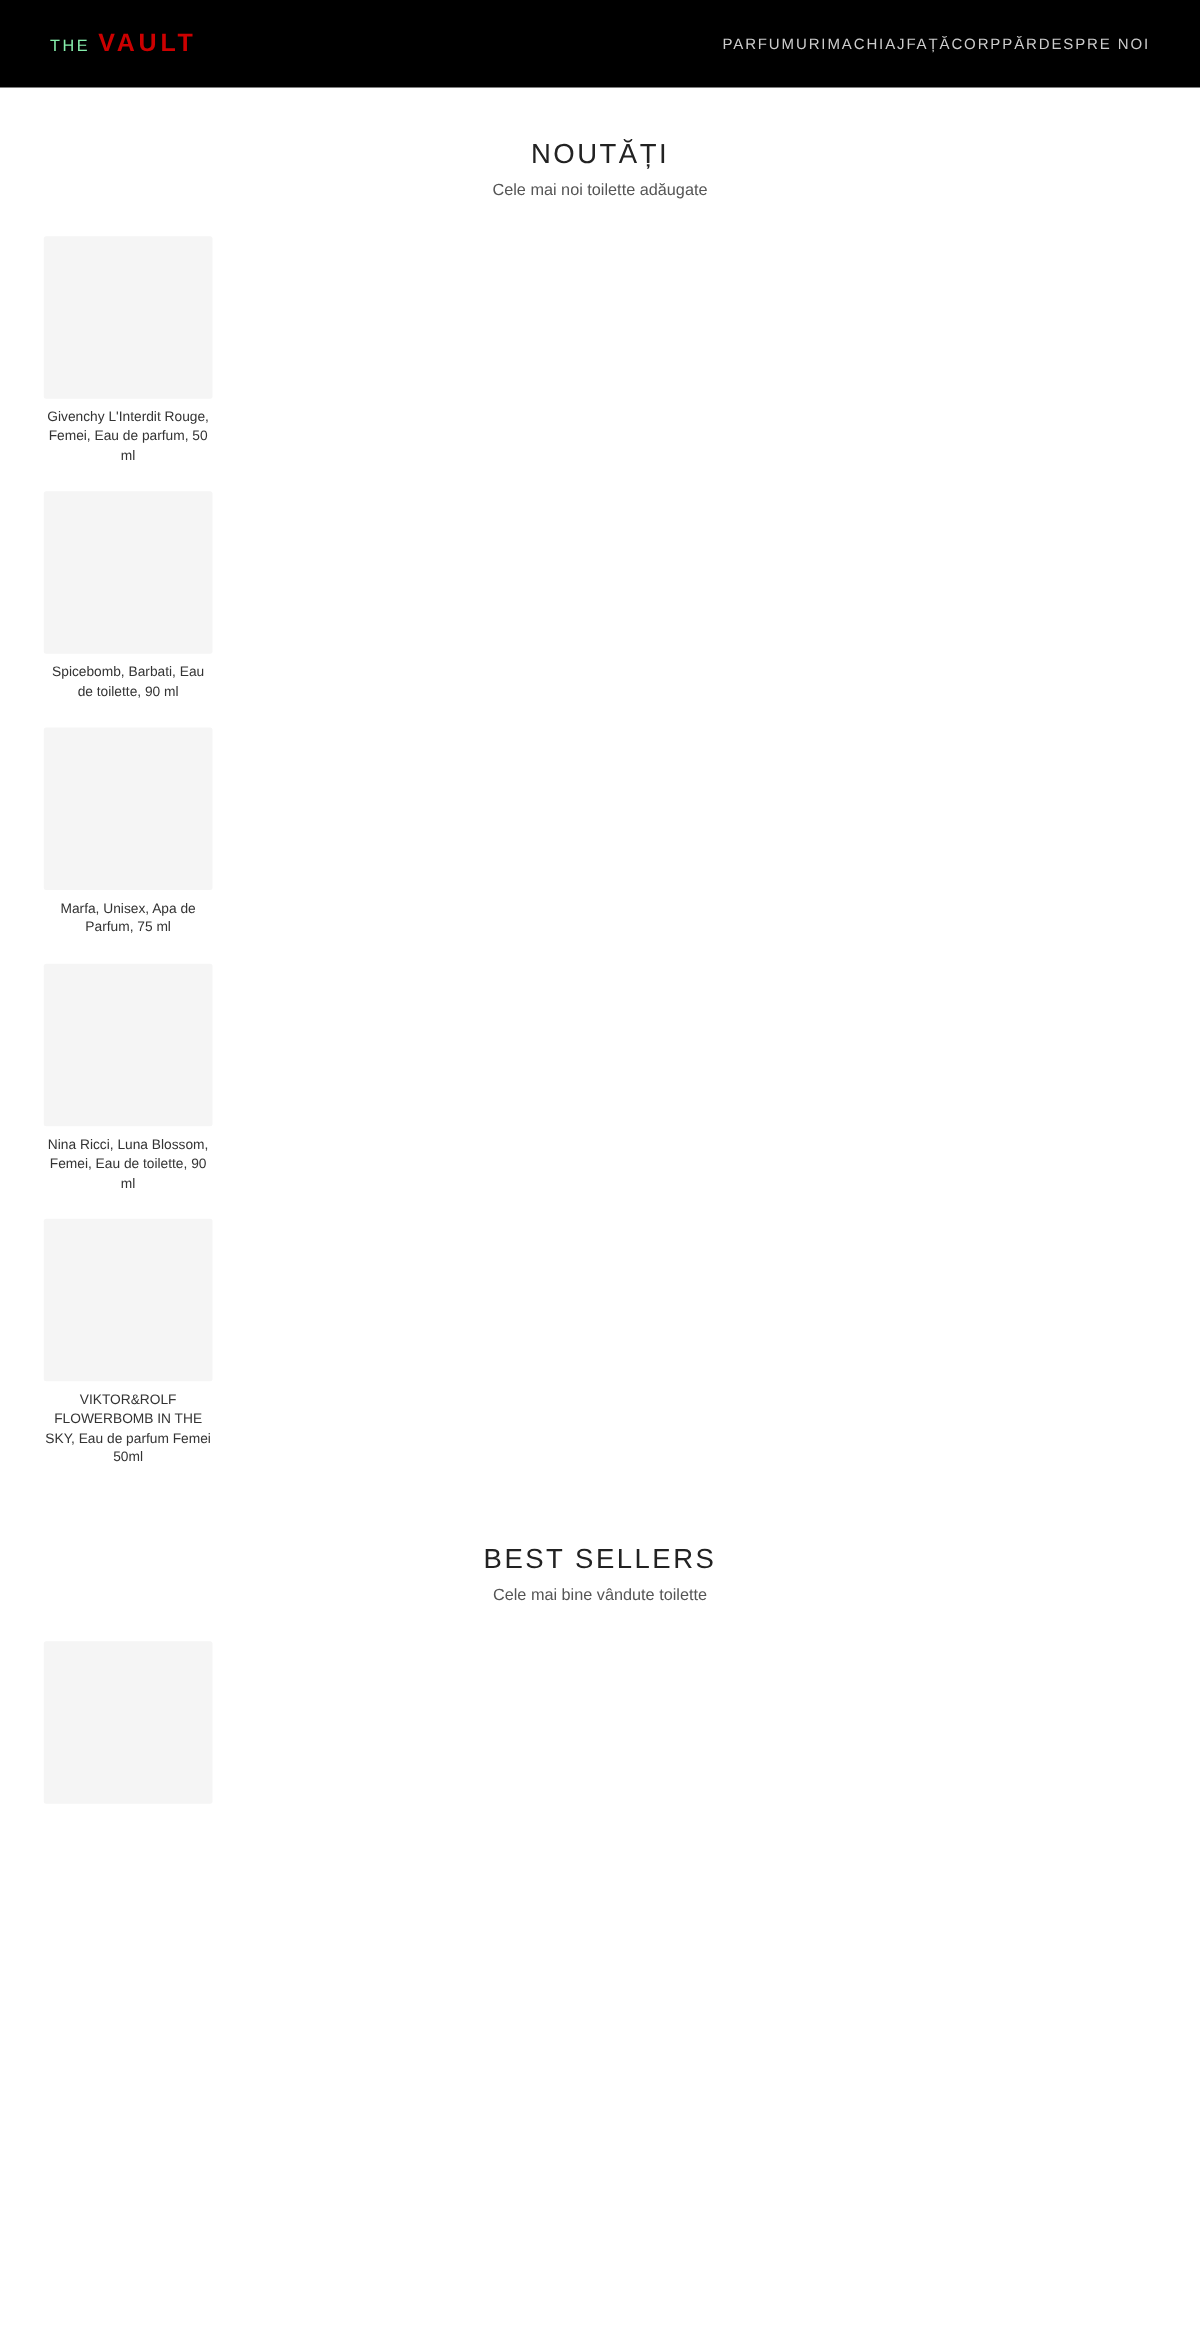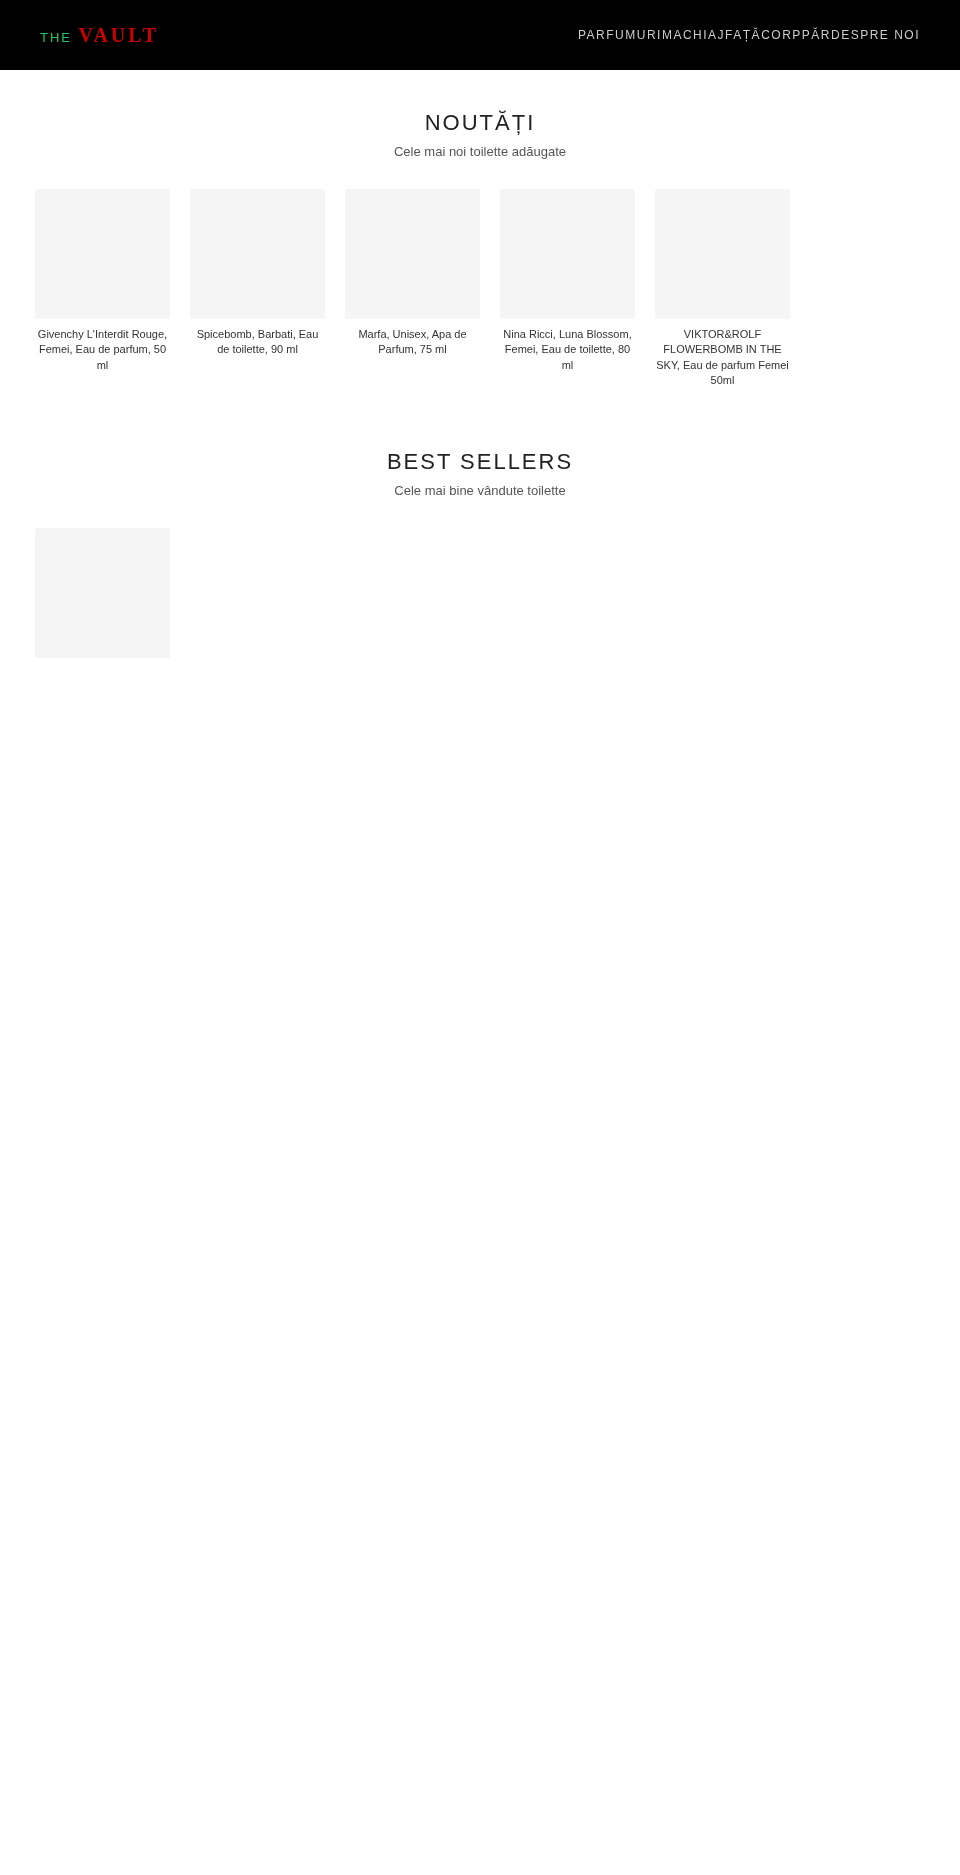--- a/index.html
+++ b/index.html
@@ -25,32 +25,31 @@
       justify-content: space-between;
     }
 
     .logo {
       font-size: 20px;
       font-weight: bold;
       letter-spacing: 1px;
     }
 
     .logo span:first-child {
-      color: #22c55e;
+      color: #86efac;
       font-size: 13px;
       font-weight: normal;
       letter-spacing: 2px;
     }
 
     .logo span:last-child {
       color: #cc0000;
       font-size: 20px;
       font-weight: bold;
       letter-spacing: 3px;
-      font-family: Liberation Serif, serif;
     }
 
     nav {
       display: flex;
       align-items: center;
     }
 
     nav a {
       color: #ccc;
       text-decoration: none;
@@ -79,21 +78,21 @@
     }
 
     .section-heading p {
       font-size: 13px;
       color: #555;
     }
 
     
     .product-grid {
       display: flex;
-      flex-direction: row;
+      flex-direction: column;
       gap: 20px;
       align-items: flex-start;
       padding-left: 5px;
     }
 
     .product-card {
       width: 135px;
       text-align: center;
     }
 
@@ -164,21 +163,21 @@
         <div class="product-name">Spicebomb, Barbati, Eau de toilette, 90 ml</div>
       </div>
 
       <div class="product-card">
         <div class="product-image"></div>
         <div class="product-name">Marfa, Unisex, Apa de Parfum, 75 ml</div>
       </div>
 
       <div class="product-card">
         <div class="product-image"></div>
-        <div class="product-name">Nina Ricci, Luna Blossom, Femei, Eau de toilette, 80 ml</div>
+        <div class="product-name">Nina Ricci, Luna Blossom, Femei, Eau de toilette, 90 ml</div>
       </div>
 
 
       <div class="product-card">
         <div class="product-image"></div>
         <div class="product-name">VIKTOR&amp;ROLF FLOWERBOMB IN THE SKY, Eau de parfum Femei 50ml</div>
       </div>
 
     </div>
   </section>

